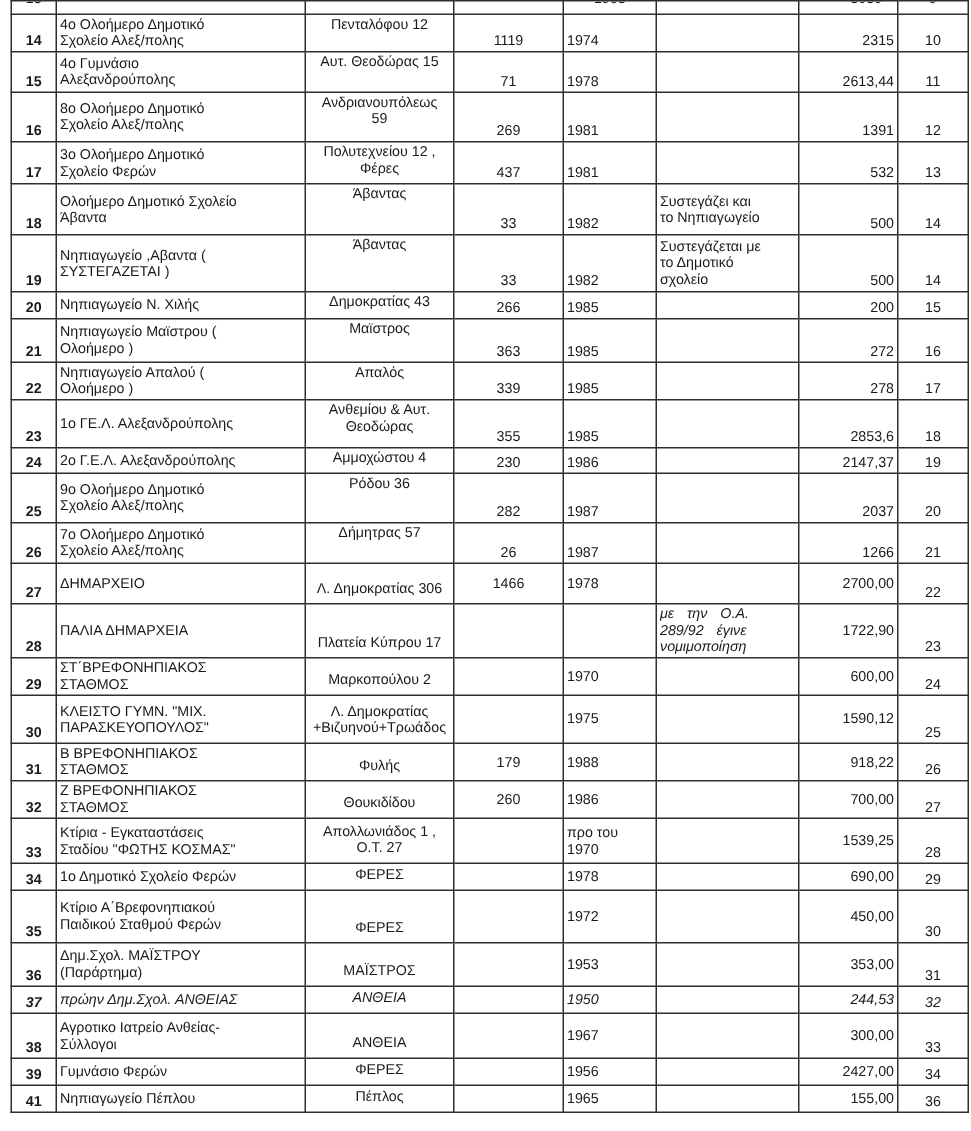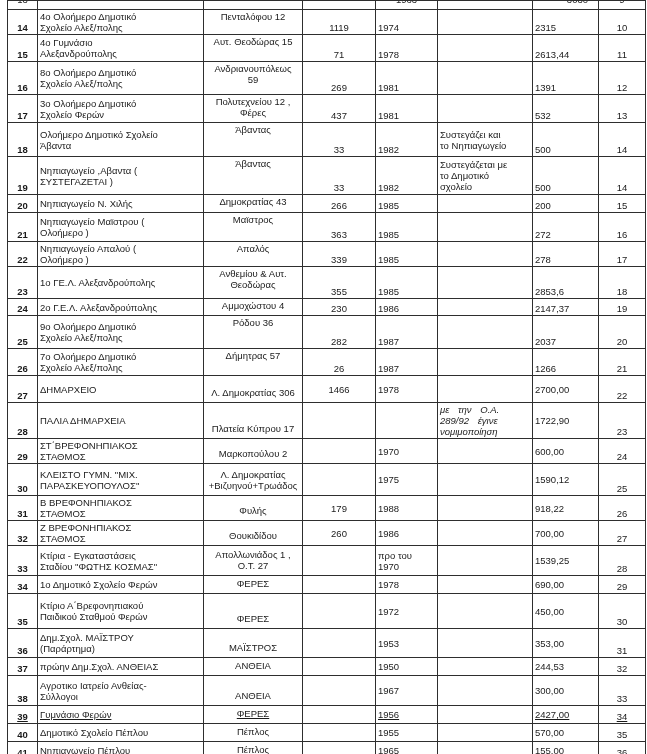--- a/index.html
+++ b/index.html
@@ -35,21 +35,21 @@
   
   td.c-num    { font-weight: 700; text-align: center; vertical-align: bottom; padding-bottom: 3px; }
   td.c-name   { text-align: left; vertical-align: middle; padding-left: 5px; padding-right: 3px; }
   td.c-addr   { text-align: center; vertical-align: top; padding-left: 6px; padding-top: 3px; padding-right: 2px; }
   td.c-addr.late { vertical-align: bottom; padding-bottom: 4px; }
   td.c-count  { text-align: center; vertical-align: bottom; padding-bottom: 3px; }
   td.c-year   { text-align: left; vertical-align: bottom; padding-bottom: 3px; }
   td.c-count.late, td.c-year.late { vertical-align: middle; padding-bottom: 1px; }
   td.c-notes  { text-align: left; vertical-align: middle; padding-left: 4px; padding-right: 2px; }
   td.c-notes.spread { word-spacing: 6px; font-style: italic; }
-  td.c-area   { vertical-align: bottom; padding-right: 10px; padding-bottom: 3px; }
+  td.c-area   { text-align: right; vertical-align: bottom; padding-right: 10px; padding-bottom: 3px; }
   td.c-area.late { vertical-align: middle; padding-bottom: 1px; }
   td.c-serial { text-align: center; vertical-align: bottom; padding-bottom: 3px; margin-left: 32px; }
   
   tr.partial td { padding: 0; }
   .clip { position: relative; height: 8px; overflow: hidden; }
   .clip span { position: absolute; bottom: 4px; left: 0; right: 0; line-height: 11px; display: block; }
   .clip span.ctr { text-align: center; }
   .clip span.rgt { text-align: right; padding-right: 10px; }
 </style>
 </head>
@@ -329,60 +329,50 @@
           <td class="c-num late">36</td>
           <td class="c-name late">Δημ.Σχολ. ΜΑΪΣΤΡΟΥ
 (Παράρτημα)</td>
           <td class="c-addr late">ΜΑΪΣΤΡΟΣ</td>
           <td class="c-count late"></td>
           <td class="c-year late">1953</td>
           <td class="c-notes late"></td>
           <td class="c-area late">353,00</td>
           <td class="c-serial late">31</td>
         </tr>
-        <tr style="height: 18px;">
+        <tr style="height: 18px; font-style: italic;">
           <td class="c-num late">37</td>
           <td class="c-name late">πρώην Δημ.Σχολ. ΑΝΘΕΙΑΣ</td>
           <td class="c-addr late">ΑΝΘΕΙΑ</td>
           <td class="c-count late"></td>
           <td class="c-year late">1950</td>
           <td class="c-notes late"></td>
           <td class="c-area late">244,53</td>
           <td class="c-serial late">32</td>
         </tr>
         <tr style="height: 30px;">
           <td class="c-num late">38</td>
           <td class="c-name late">Αγροτικο Ιατρείο Ανθείας-
 Σύλλογοι</td>
           <td class="c-addr late">ΑΝΘΕΙΑ</td>
           <td class="c-count late"></td>
           <td class="c-year late">1967</td>
           <td class="c-notes late"></td>
           <td class="c-area late">300,00</td>
           <td class="c-serial late">33</td>
         </tr>
-        <tr style="height: 18px; text-decoration: underline;">
+        <tr style="height: 18px;">
           <td class="c-num late">39</td>
           <td class="c-name late">Γυμνάσιο Φερών</td>
           <td class="c-addr late">ΦΕΡΕΣ</td>
           <td class="c-count late"></td>
           <td class="c-year late">1956</td>
           <td class="c-notes late"></td>
           <td class="c-area late">2427,00</td>
           <td class="c-serial late">34</td>
-        </tr>
-        <tr style="height: 18px;">
-          <td class="c-num late">40</td>
-          <td class="c-name late">Δημοτικό Σχολείο Πέπλου</td>
-          <td class="c-addr late">Πέπλος</td>
-          <td class="c-count late"></td>
-          <td class="c-year late">1955</td>
-          <td class="c-notes late"></td>
-          <td class="c-area late">570,00</td>
-          <td class="c-serial late">35</td>
         </tr>
         <tr style="height: 18px;">
           <td class="c-num late">41</td>
           <td class="c-name late">Νηπιαγωγείο Πέπλου</td>
           <td class="c-addr late">Πέπλος</td>
           <td class="c-count late"></td>
           <td class="c-year late">1965</td>
           <td class="c-notes late"></td>
           <td class="c-area late">155,00</td>
           <td class="c-serial late">36</td>

